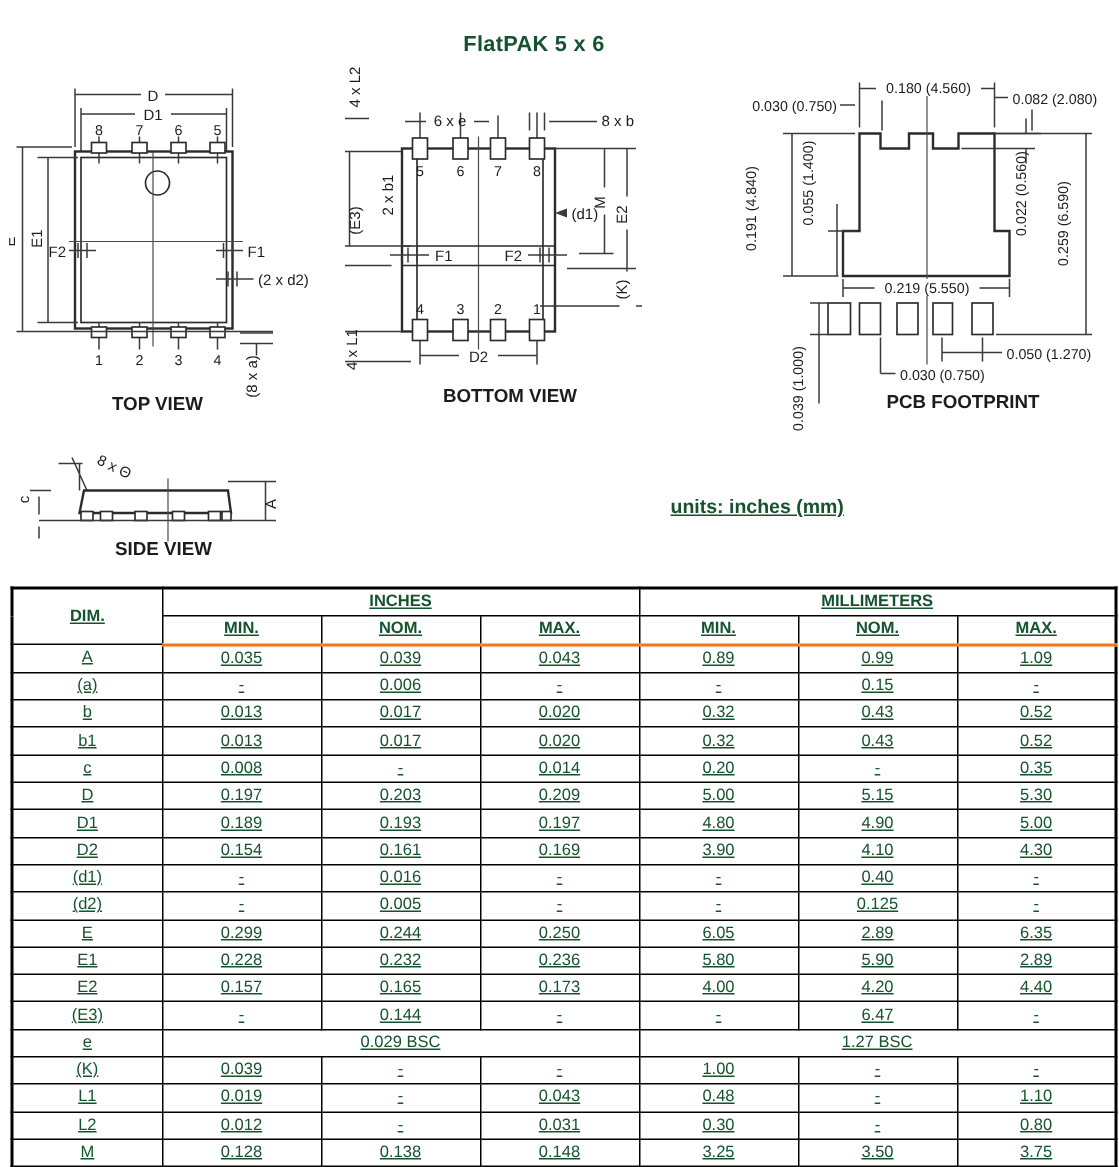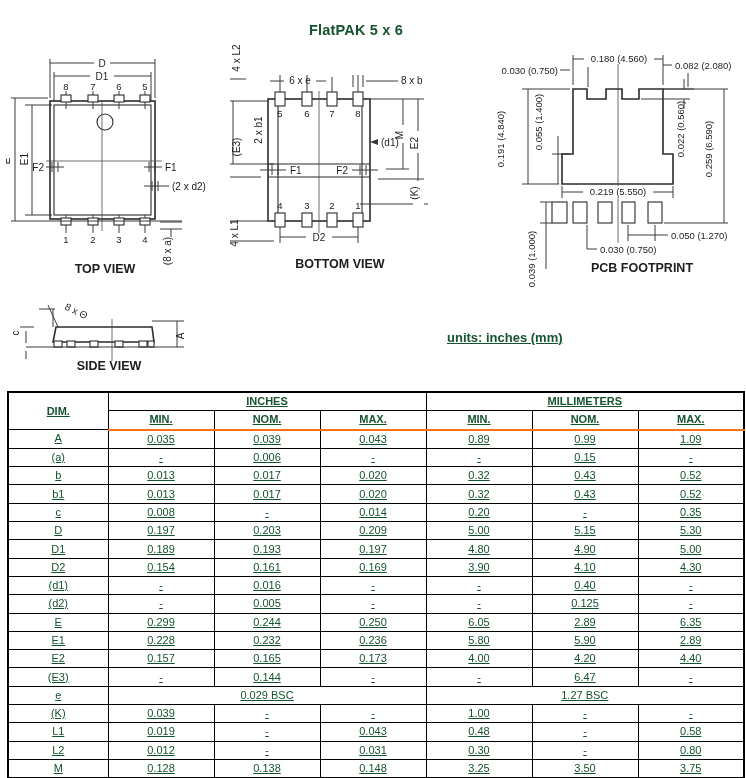--- a/index.html
+++ b/index.html
@@ -394,21 +394,21 @@
           <td>-</td>
           <td>-</td>
         </tr>
         <tr>
           <td>L1</td>
           <td>0.019</td>
           <td>-</td>
           <td>0.043</td>
           <td>0.48</td>
           <td>-</td>
-          <td>0.58</td>
+          <td>1.10</td>
         </tr>
         <tr>
           <td>L2</td>
           <td>0.012</td>
           <td>-</td>
           <td>0.031</td>
           <td>0.30</td>
           <td>-</td>
           <td>0.80</td>
         </tr>

